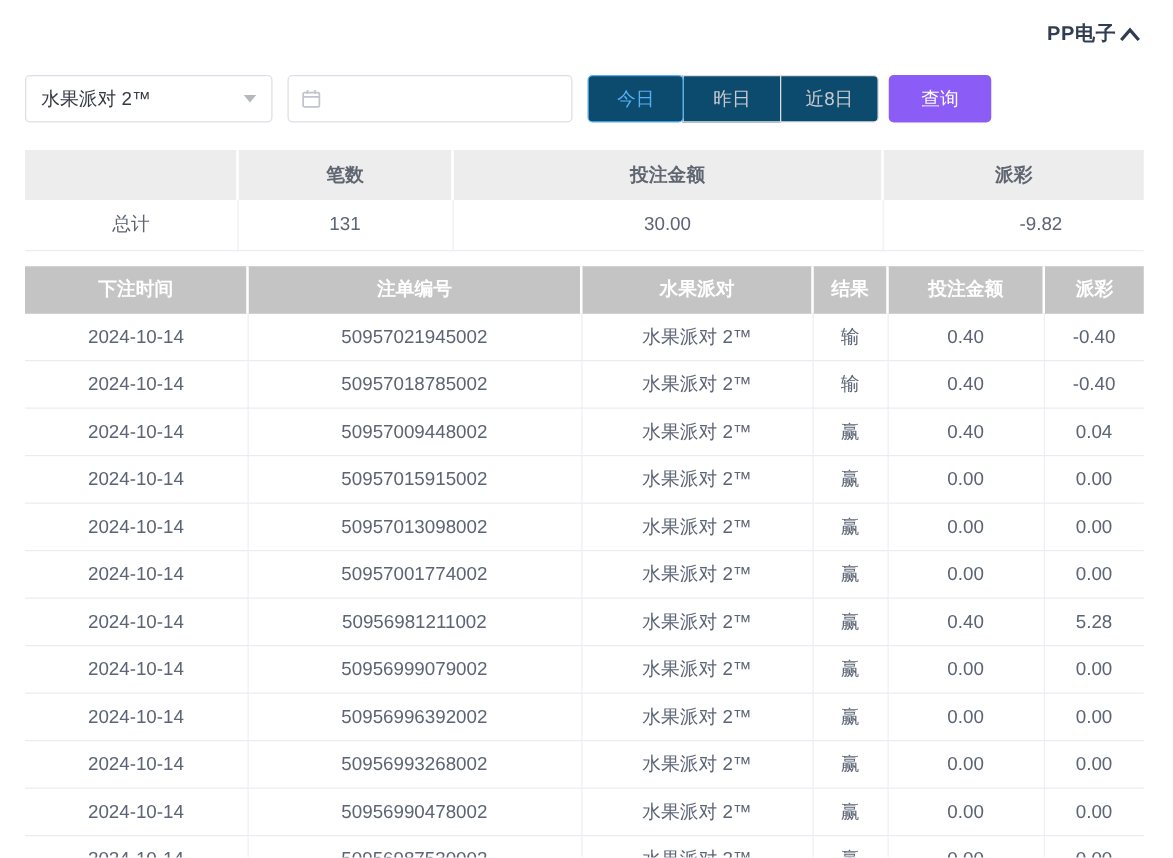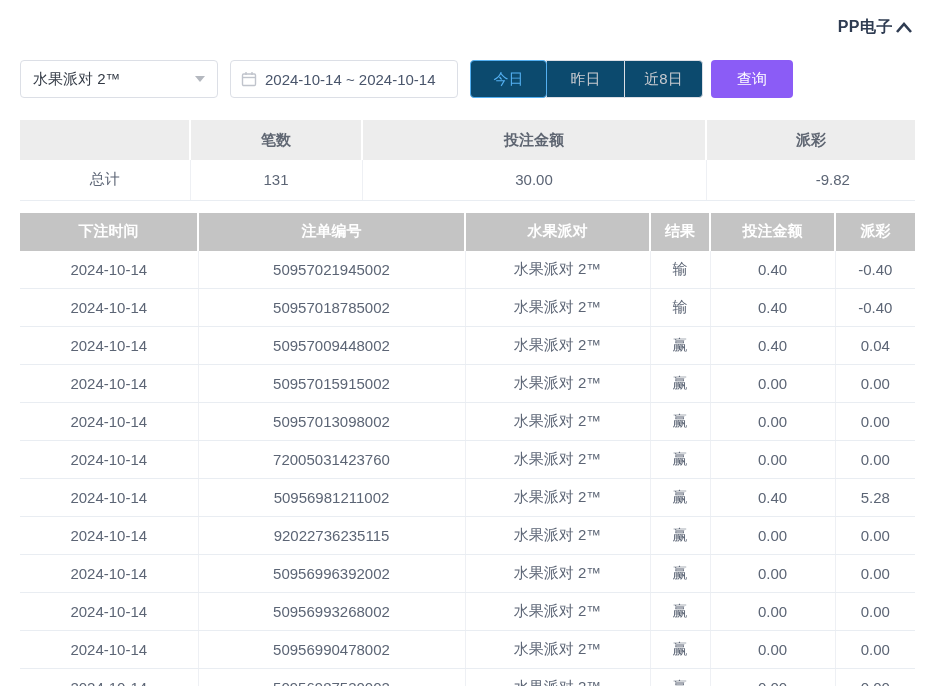--- a/index.html
+++ b/index.html
@@ -101,21 +101,20 @@
       <span class="caret-down"></span>
     </div>
 
     <div class="date-box">
       <svg width="16" height="16" viewBox="0 0 16 16">
         <rect x="1.5" y="3" width="13" height="11.5" rx="1.2" fill="none" stroke="#c0c4cc" stroke-width="1.4"></rect>
         <line x1="1.5" y1="6.5" x2="14.5" y2="6.5" stroke="#c0c4cc" stroke-width="1.4"></line>
         <line x1="5" y1="1" x2="5" y2="4" stroke="#c0c4cc" stroke-width="1.4"></line>
         <line x1="11" y1="1" x2="11" y2="4" stroke="#c0c4cc" stroke-width="1.4"></line>
       </svg>
-      <span>2024-10-14 ~ 2024-10-14</span>
     </div>
 
     <div class="btn-group">
       <button class="qbtn active">今日</button>
       <button class="qbtn">昨日</button>
       <button class="qbtn">近8日</button>
     </div>
 
     <button class="query-btn">查询</button>
   </div>
@@ -200,37 +199,37 @@
         <tr>
     <td>2024-10-14</td>
     <td>50957013098002</td>
     <td>水果派对 2™</td>
     <td>赢</td>
     <td>0.00</td>
     <td>0.00</td>
   </tr>
         <tr>
     <td>2024-10-14</td>
-    <td>72005031423760</td>
+    <td>50957001774002</td>
     <td>水果派对 2™</td>
     <td>赢</td>
     <td>0.00</td>
     <td>0.00</td>
   </tr>
         <tr>
     <td>2024-10-14</td>
     <td>50956981211002</td>
     <td>水果派对 2™</td>
     <td>赢</td>
     <td>0.40</td>
     <td>5.28</td>
   </tr>
         <tr>
     <td>2024-10-14</td>
-    <td>92022736235115</td>
+    <td>50956999079002</td>
     <td>水果派对 2™</td>
     <td>赢</td>
     <td>0.00</td>
     <td>0.00</td>
   </tr>
         <tr>
     <td>2024-10-14</td>
     <td>50956996392002</td>
     <td>水果派对 2™</td>
     <td>赢</td>

